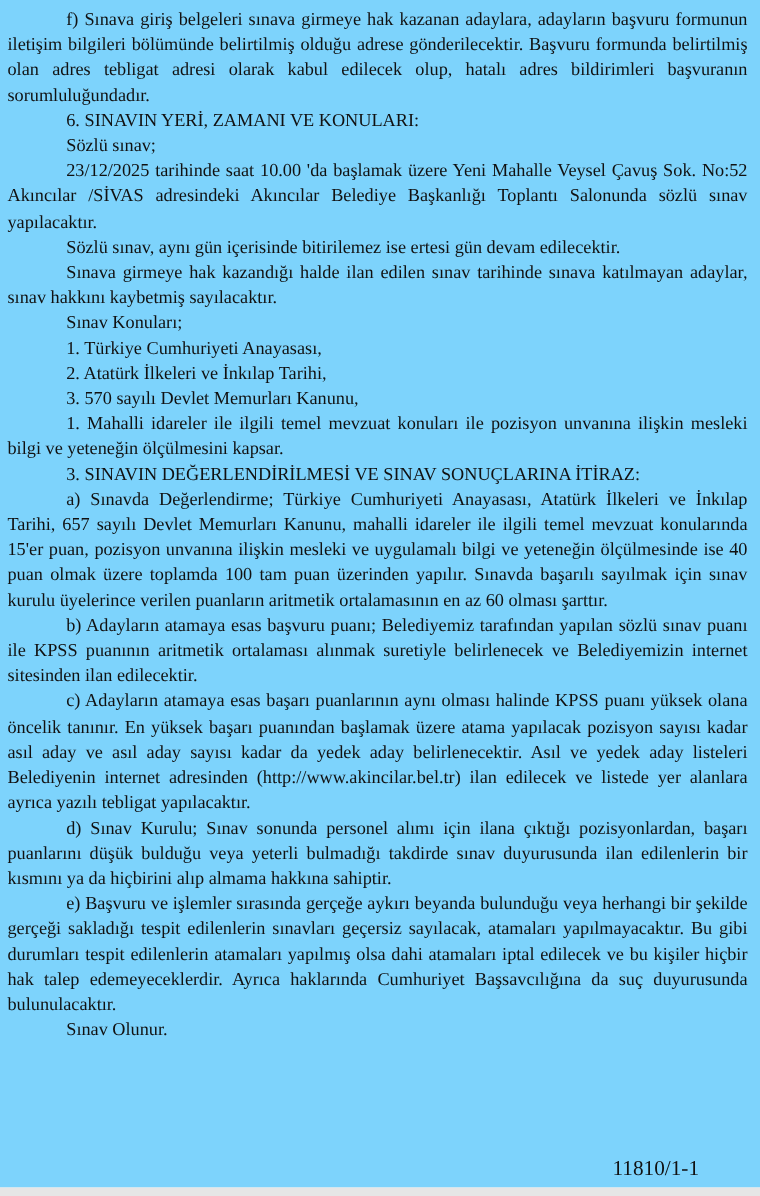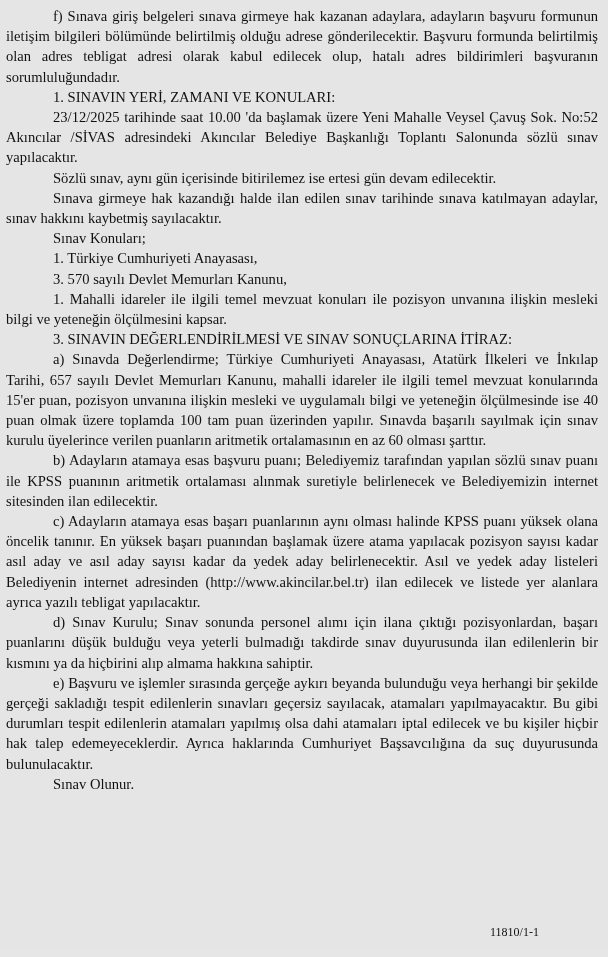--- a/index.html
+++ b/index.html
@@ -12,21 +12,21 @@
       height: 957px;
       overflow: hidden;
       position: relative;
     }
     .page {
       position: absolute;
       left: 0;
       top: 0;
       width: 608px;
       height: 950px;
-      background: #e5e5e5;
+      background: #7dd3fc;
     }
     .content {
       position: absolute;
       left: 6px;
       top: 6px;
       width: 592px;
       font-family: "Liberation Serif", "DejaVu Serif", serif;
       font-size: 14.6px;
       line-height: 20.2px;
       color: #111111;
@@ -34,44 +34,46 @@
     .p {
       margin: 0;
       text-align: justify;
       text-indent: 47px;
     }
     .ref {
       position: absolute;
       left: 490px;
       top: 925px;
       font-family: "Liberation Serif", "DejaVu Serif", serif;
-      font-size: 12px;
+      font-size: 17px;
       color: #111111;
     }
     .bottom-strip {
       position: absolute;
       left: 0;
       top: 950px;
       width: 608px;
       height: 7px;
       background: #e6e6e6;
     }
   </style>
 </head>
 <body>
 
 <div class="page">
   <div class="content">
     <p class="p">f) Sınava giriş belgeleri sınava girmeye hak kazanan adaylara, adayların başvuru formunun iletişim bilgileri bölümünde belirtilmiş olduğu adrese gönderilecektir. Başvuru formunda belirtilmiş olan adres tebligat adresi olarak kabul edilecek olup, hatalı adres bildirimleri başvuranın sorumluluğundadır.</p>
-    <p class="p">1. SINAVIN YERİ, ZAMANI VE KONULARI:</p>
+    <p class="p">6. SINAVIN YERİ, ZAMANI VE KONULARI:</p>
+    <p class="p">Sözlü sınav;</p>
     <p class="p">23/12/2025 tarihinde saat 10.00 'da başlamak üzere Yeni Mahalle Veysel Çavuş Sok. No:52 Akıncılar /SİVAS adresindeki Akıncılar Belediye Başkanlığı Toplantı Salonunda sözlü sınav yapılacaktır.</p>
     <p class="p">Sözlü sınav, aynı gün içerisinde bitirilemez ise ertesi gün devam edilecektir.</p>
     <p class="p">Sınava girmeye hak kazandığı halde ilan edilen sınav tarihinde sınava katılmayan adaylar, sınav hakkını kaybetmiş sayılacaktır.</p>
     <p class="p">Sınav Konuları;</p>
     <p class="p">1. Türkiye Cumhuriyeti Anayasası,</p>
+    <p class="p">2. Atatürk İlkeleri ve İnkılap Tarihi,</p>
     <p class="p">3. 570 sayılı Devlet Memurları Kanunu,</p>
     <p class="p">1. Mahalli idareler ile ilgili temel mevzuat konuları ile pozisyon unvanına ilişkin mesleki bilgi ve yeteneğin ölçülmesini kapsar.</p>
     <p class="p">3. SINAVIN DEĞERLENDİRİLMESİ VE SINAV SONUÇLARINA İTİRAZ:</p>
     <p class="p">a) Sınavda Değerlendirme; Türkiye Cumhuriyeti Anayasası, Atatürk İlkeleri ve İnkılap Tarihi, 657 sayılı Devlet Memurları Kanunu, mahalli idareler ile ilgili temel mevzuat konularında 15'er puan, pozisyon unvanına ilişkin mesleki ve uygulamalı bilgi ve yeteneğin ölçülmesinde ise 40 puan olmak üzere toplamda 100 tam puan üzerinden yapılır. Sınavda başarılı sayılmak için sınav kurulu üyelerince verilen puanların aritmetik ortalamasının en az 60 olması şarttır.</p>
     <p class="p">b) Adayların atamaya esas başvuru puanı; Belediyemiz tarafından yapılan sözlü sınav puanı ile KPSS puanının aritmetik ortalaması alınmak suretiyle belirlenecek ve Belediyemizin internet sitesinden ilan edilecektir.</p>
     <p class="p">c) Adayların atamaya esas başarı puanlarının aynı olması halinde KPSS puanı yüksek olana öncelik tanınır. En yüksek başarı puanından başlamak üzere atama yapılacak pozisyon sayısı kadar asıl aday ve asıl aday sayısı kadar da yedek aday belirlenecektir. Asıl ve yedek aday listeleri Belediyenin internet adresinden (http://www.akincilar.bel.tr) ilan edilecek ve listede yer alanlara ayrıca yazılı tebligat yapılacaktır.</p>
     <p class="p">d) Sınav Kurulu; Sınav sonunda personel alımı için ilana çıktığı pozisyonlardan, başarı puanlarını düşük bulduğu veya yeterli bulmadığı takdirde sınav duyurusunda ilan edilenlerin bir kısmını ya da hiçbirini alıp almama hakkına sahiptir.</p>
     <p class="p">e) Başvuru ve işlemler sırasında gerçeğe aykırı beyanda bulunduğu veya herhangi bir şekilde gerçeği sakladığı tespit edilenlerin sınavları geçersiz sayılacak, atamaları yapılmayacaktır. Bu gibi durumları tespit edilenlerin atamaları yapılmış olsa dahi atamaları iptal edilecek ve bu kişiler hiçbir hak talep edemeyeceklerdir. Ayrıca haklarında Cumhuriyet Başsavcılığına da suç duyurusunda bulunulacaktır.</p>
     <p class="p">Sınav Olunur.</p>
   </div>

